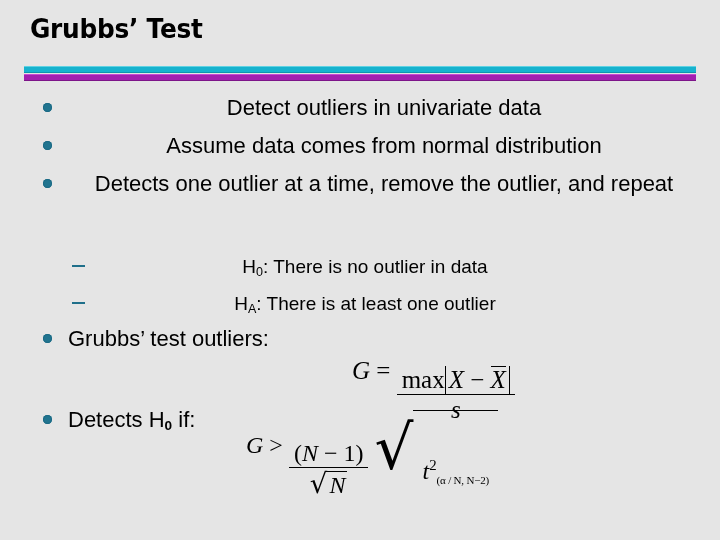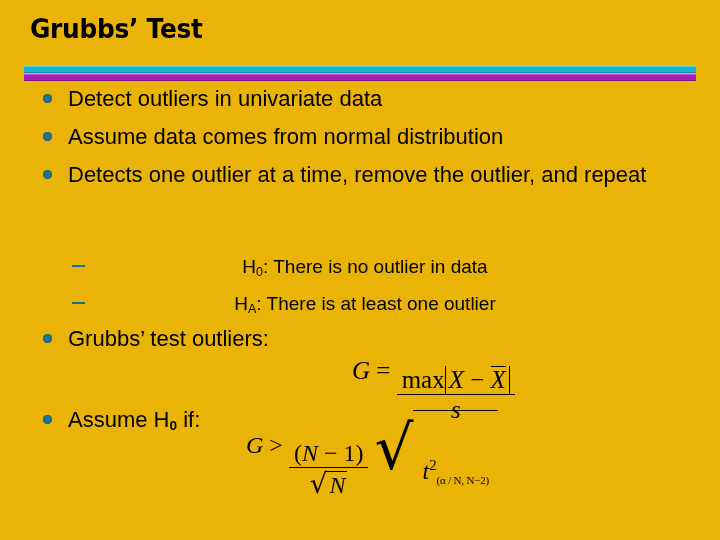--- a/index.html
+++ b/index.html
@@ -15,21 +15,21 @@
     position: relative;
     font-family: "Liberation Sans", sans-serif;
     color: #000000;
   }
 
   #slide {
     position: absolute;
     inset: 0;
     width: 720px;
     height: 540px;
-    background: #eab308;
+    background: #e5e5e5;
   }
 
   
   .slide-title {
     position: absolute;
     left: 30px;
     top: 13px;
     font-size: 27px;
     font-weight: bold;
     letter-spacing: -0.3px;
@@ -58,22 +58,23 @@
     height: 5px;
     background: #a21fb0;
     border-top: 1px solid #c94ad6;
     border-bottom: 1px solid #7d1589;
   }
 
   
   .bullets {
     position: absolute;
     left: 40px;
-    top: 84px;
+    top: 93px;
     width: 660px;
+    text-align: center;
   }
   .bullet-row {
     position: relative;
     padding-left: 28px;
     margin-bottom: 9px;
     font-size: 22px;
     line-height: 29px;
     color: #000000;
     font-family: "Liberation Sans", sans-serif;
   }
@@ -291,21 +292,21 @@
     <span class="frac">
       <span class="num"><span class="mroman">max</span><span class="abs"><span class="mi">X</span>
           <span>−</span>
           <span class="ovl mi">X</span></span></span>
       <span class="den mi">s</span>
     </span>
   </div>
 
   <div class="bullet-reject">
     <span class="bullet-dot" style="left:3px;top:10px;"></span>
-    <span>Assume H</span><sub>0</sub><span> if:</span>
+    <span>Detects H</span><sub>0</sub><span> if:</span>
   </div>
 
   <div class="math" id="formula-reject">
     <span class="mi">G</span>
     <span>&gt;</span>
     <span class="frac">
       <span class="num"><span class="mroman">(</span><span class="mi">N</span>
         <span>−</span>
         <span class="mroman">1</span><span class="mroman">)</span></span>
       <span class="den"><span class="smallsqrt">√</span><span class="mi" style="border-top:1.3px solid #000;padding:0 2px;">N</span></span>

